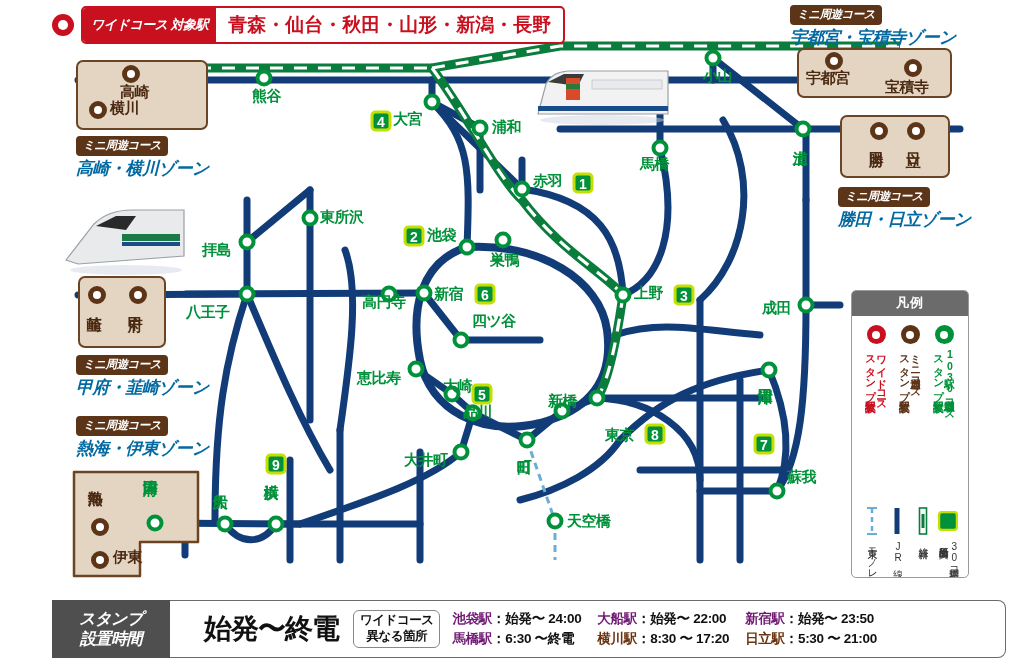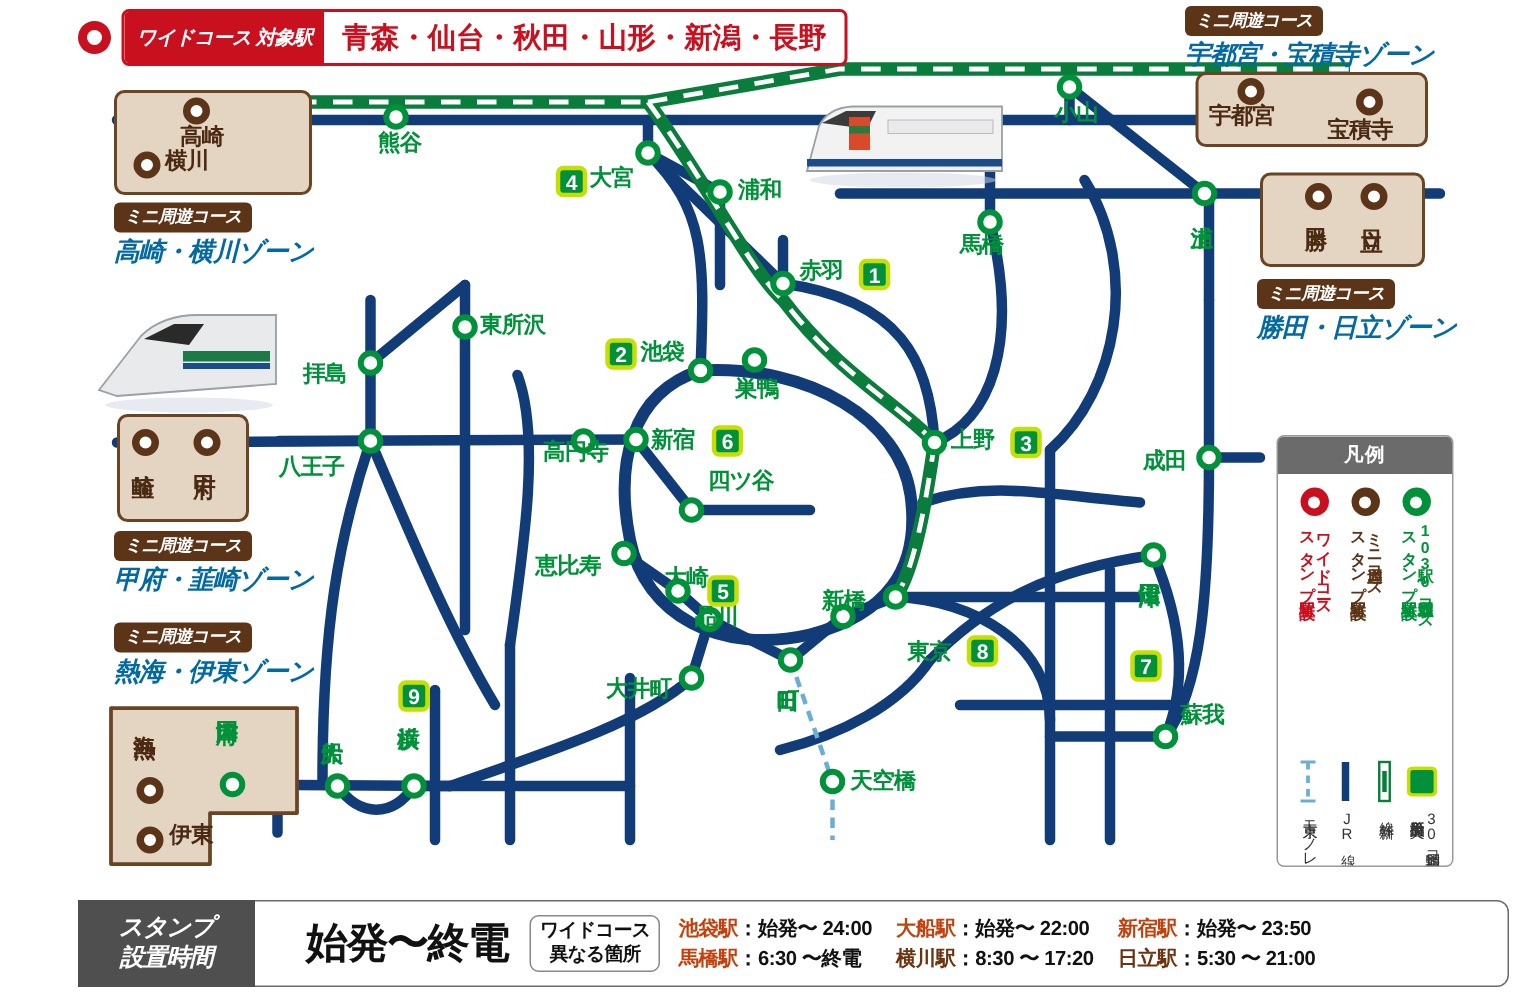--- a/index.html
+++ b/index.html
@@ -140,21 +140,21 @@
   }
   #bb-hours { font-size: 28px; font-weight: bold; color: #111; margin: 0 14px 0 24px; letter-spacing: -1px; white-space: nowrap; }
   #bb-note {
     border: 1.5px solid #888; border-radius: 6px; padding: 2px 6px;
     font-size: 12.5px; font-weight: bold; line-height: 1.25; color: #111;
     text-align: center; white-space: nowrap; letter-spacing: -0.5px;
   }
   #bb-times { display: flex; margin-left: 12px; gap: 16px; }
   .bb-col { display: flex; flex-direction: column; gap: 2px; }
   .bb-entry { font-size: 13.5px; font-weight: bold; white-space: nowrap; letter-spacing: -0.3px; }
-  .bb-stn-green { color: #c2410c; }
+  .bb-stn-green { color: #701a75; }
   .bb-stn-brown { color: #6b3410; }
   .bb-time { color: #111; }
 
   
   #map-svg { position: absolute; left: 0; top: 0; width: 1024px; height: 670px; }
 </style>
 </head>
 <body>
 
 <div id="root">

